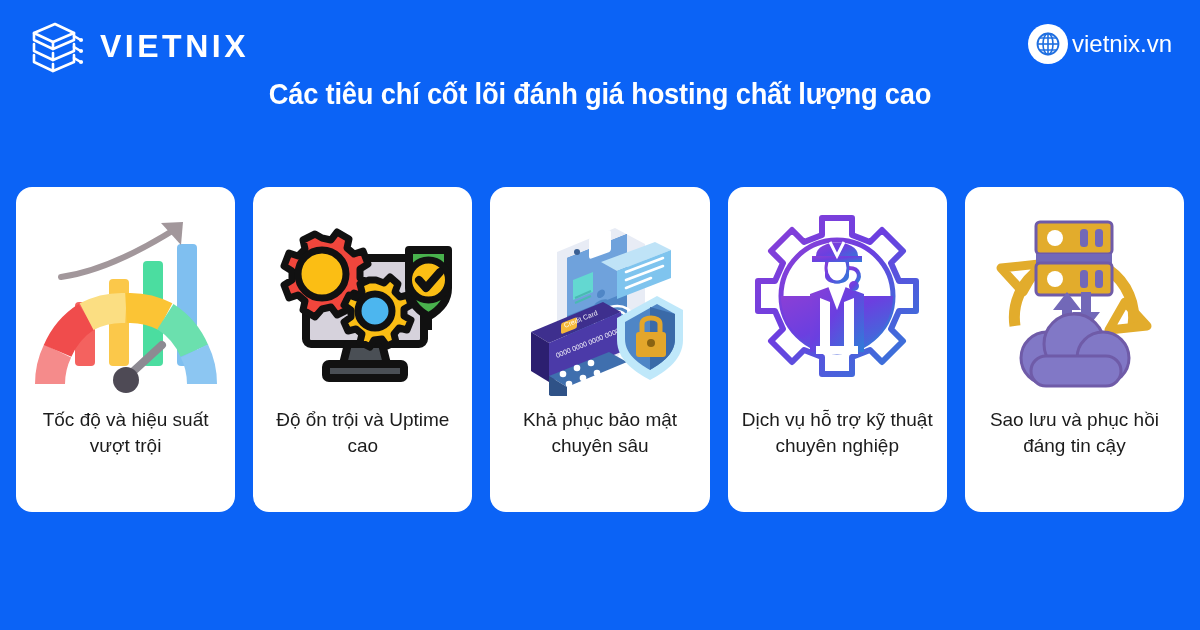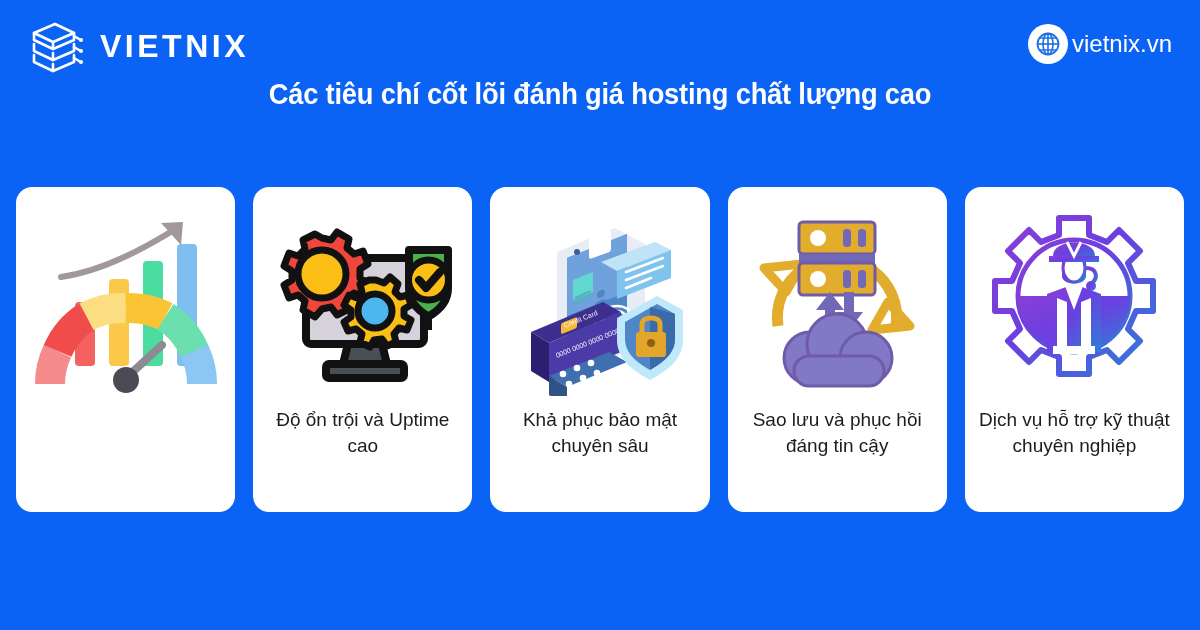--- a/index.html
+++ b/index.html
@@ -188,20 +188,21 @@
             <path d="M55.6 110.6 A76 76 0 0 1 95 102" stroke="#FBDE82"></path>
             <path d="M95 102 A76 76 0 0 1 134.4 110.6" stroke="#FBC435"></path>
             <path d="M134.4 110.6 A76 76 0 0 1 163.4 144.9" stroke="#6BE0AE"></path>
             <path d="M163.4 144.9 A76 76 0 0 1 171 178" stroke="#8CC6F2"></path>
           </g>
 
           <line x1="95" y1="172" x2="131" y2="139" stroke="#8D8A92" stroke-width="8" stroke-linecap="round"></line>
           <circle cx="95" cy="174" r="13" fill="#4E4A55"></circle>
         </svg>
       </div>
+      <div class="card-label">Tốc độ và hiệu suất vượt trội</div>
     </div>
 
     <div class="card">
       <div class="card-icon">
         <svg width="190" height="190" viewBox="0 0 190 190">
 
           <rect x="38" y="52" width="118" height="86" rx="5" fill="#D6D2DC" stroke="#111111" stroke-width="8"></rect>
           <path d="M80 138 L75 158 H119 L114 138 Z" fill="#4A4F55" stroke="#111111" stroke-width="8" stroke-linejoin="round"></path>
           <rect x="58" y="158" width="78" height="14" rx="3" fill="#4A4F55" stroke="#111111" stroke-width="8"></rect>
 
@@ -288,58 +289,20 @@
           <path d="M137 126 L137 118 C137 110 155 110 155 118 L155 126" fill="none" stroke="#E3A62B" stroke-width="5"></path>
           <circle cx="146" cy="137" r="4" fill="#8A6312"></circle>
         </svg>
       </div>
       <div class="card-label">Khả phục bảo mật chuyên sâu</div>
     </div>
 
     <div class="card">
       <div class="card-icon">
         <svg width="190" height="190" viewBox="0 0 190 190">
-
-          <g fill="none" stroke="#E2AC2C" stroke-width="11" stroke-linecap="butt">
-            <path d="M36 120 A58 58 0 0 1 60 64"></path>
-            <path d="M154 120 A58 58 0 0 0 130 64"></path>
-          </g>
-          <path d="M22 62 L60 58 L44 86 Z" fill="none" stroke="#E2AC2C" stroke-width="9" stroke-linejoin="round"></path>
-          <path d="M168 120 L130 124 L146 96 Z" fill="none" stroke="#E2AC2C" stroke-width="9" stroke-linejoin="round"></path>
-
-          <rect x="57" y="16" width="76" height="32" rx="4" fill="#E2AC2C" stroke="#6F5BA8" stroke-width="3"></rect>
-          <circle cx="76" cy="32" r="8" fill="#ffffff"></circle>
-          <rect x="101" y="23" width="8" height="18" rx="3.5" fill="#7268B8"></rect>
-          <rect x="116" y="23" width="8" height="18" rx="3.5" fill="#7268B8"></rect>
-
-          <rect x="57" y="48" width="76" height="9" fill="#7268B8"></rect>
-
-          <rect x="57" y="57" width="76" height="32" rx="4" fill="#E2AC2C" stroke="#6F5BA8" stroke-width="3"></rect>
-          <circle cx="76" cy="73" r="8" fill="#ffffff"></circle>
-          <rect x="101" y="64" width="8" height="18" rx="3.5" fill="#7268B8"></rect>
-          <rect x="116" y="64" width="8" height="18" rx="3.5" fill="#7268B8"></rect>
-
-          <path d="M83 124 L83 104 L74 104 L88 86 L102 104 L93 104 L93 124 Z" fill="#7268B8"></path>
-
-          <path d="M102 86 L102 106 L93 106 L107 124 L121 106 L112 106 L112 86 Z" fill="#7268B8"></path>
-
-          <g fill="#8178C6" stroke="#6F5BA8" stroke-width="3">
-            <circle cx="68" cy="152" r="26"></circle>
-            <circle cx="95" cy="138" r="30"></circle>
-            <circle cx="124" cy="152" r="26"></circle>
-            <rect x="52" y="150" width="90" height="30" rx="15"></rect>
-          </g>
-        </svg>
-      </div>
-      <div class="card-label">Sao lưu và phục hồi đáng tin cậy</div>
-    </div>
-
-    <div class="card">
-      <div class="card-icon">
-        <svg width="190" height="190" viewBox="0 0 190 190">
           <defs>
             <linearGradient id="supgrad" x1="0" y1="0" x2="1" y2="1">
               <stop offset="0%" stop-color="#8B3FD6"></stop>
               <stop offset="45%" stop-color="#6B3FE0"></stop>
               <stop offset="100%" stop-color="#2E7ED8"></stop>
             </linearGradient>
           </defs>
 
           <path d="M80 12 H110 V29 L128 36 L140 24 L161 45 L149 57 L157 75 H174 V105 H157 L149 123 L161 135 L140 156 L128 144 L110 151 V168 H80 V151 L62 144 L50 156 L29 135 L41 123 L33 105 H16 V75 H33 L41 57 L29 45 L50 24 L62 36 L80 29 Z" fill="none" stroke="url(#supgrad)" stroke-width="6" stroke-linejoin="round"></path>
 
@@ -362,14 +325,52 @@
           <path d="M70 50 H120 V56 H70 Z" fill="url(#supgrad)"></path>
           <path d="M88 36 L95 50 L102 36" fill="none" stroke="#ffffff" stroke-width="3"></path>
 
           <path d="M107 62 C118 62 120 72 112 78" fill="none" stroke="url(#supgrad)" stroke-width="4"></path>
           <circle cx="112" cy="80" r="5" fill="url(#supgrad)"></circle>
         </svg>
       </div>
       <div class="card-label">Dịch vụ hỗ trợ kỹ thuật chuyên nghiệp</div>
     </div>
 
+    <div class="card">
+      <div class="card-icon">
+        <svg width="190" height="190" viewBox="0 0 190 190">
+
+          <g fill="none" stroke="#E2AC2C" stroke-width="11" stroke-linecap="butt">
+            <path d="M36 120 A58 58 0 0 1 60 64"></path>
+            <path d="M154 120 A58 58 0 0 0 130 64"></path>
+          </g>
+          <path d="M22 62 L60 58 L44 86 Z" fill="none" stroke="#E2AC2C" stroke-width="9" stroke-linejoin="round"></path>
+          <path d="M168 120 L130 124 L146 96 Z" fill="none" stroke="#E2AC2C" stroke-width="9" stroke-linejoin="round"></path>
+
+          <rect x="57" y="16" width="76" height="32" rx="4" fill="#E2AC2C" stroke="#6F5BA8" stroke-width="3"></rect>
+          <circle cx="76" cy="32" r="8" fill="#ffffff"></circle>
+          <rect x="101" y="23" width="8" height="18" rx="3.5" fill="#7268B8"></rect>
+          <rect x="116" y="23" width="8" height="18" rx="3.5" fill="#7268B8"></rect>
+
+          <rect x="57" y="48" width="76" height="9" fill="#7268B8"></rect>
+
+          <rect x="57" y="57" width="76" height="32" rx="4" fill="#E2AC2C" stroke="#6F5BA8" stroke-width="3"></rect>
+          <circle cx="76" cy="73" r="8" fill="#ffffff"></circle>
+          <rect x="101" y="64" width="8" height="18" rx="3.5" fill="#7268B8"></rect>
+          <rect x="116" y="64" width="8" height="18" rx="3.5" fill="#7268B8"></rect>
+
+          <path d="M83 124 L83 104 L74 104 L88 86 L102 104 L93 104 L93 124 Z" fill="#7268B8"></path>
+
+          <path d="M102 86 L102 106 L93 106 L107 124 L121 106 L112 106 L112 86 Z" fill="#7268B8"></path>
+
+          <g fill="#8178C6" stroke="#6F5BA8" stroke-width="3">
+            <circle cx="68" cy="152" r="26"></circle>
+            <circle cx="95" cy="138" r="30"></circle>
+            <circle cx="124" cy="152" r="26"></circle>
+            <rect x="52" y="150" width="90" height="30" rx="15"></rect>
+          </g>
+        </svg>
+      </div>
+      <div class="card-label">Sao lưu và phục hồi đáng tin cậy</div>
+    </div>
+
   </div>
 </div>
 
 </body></html>

